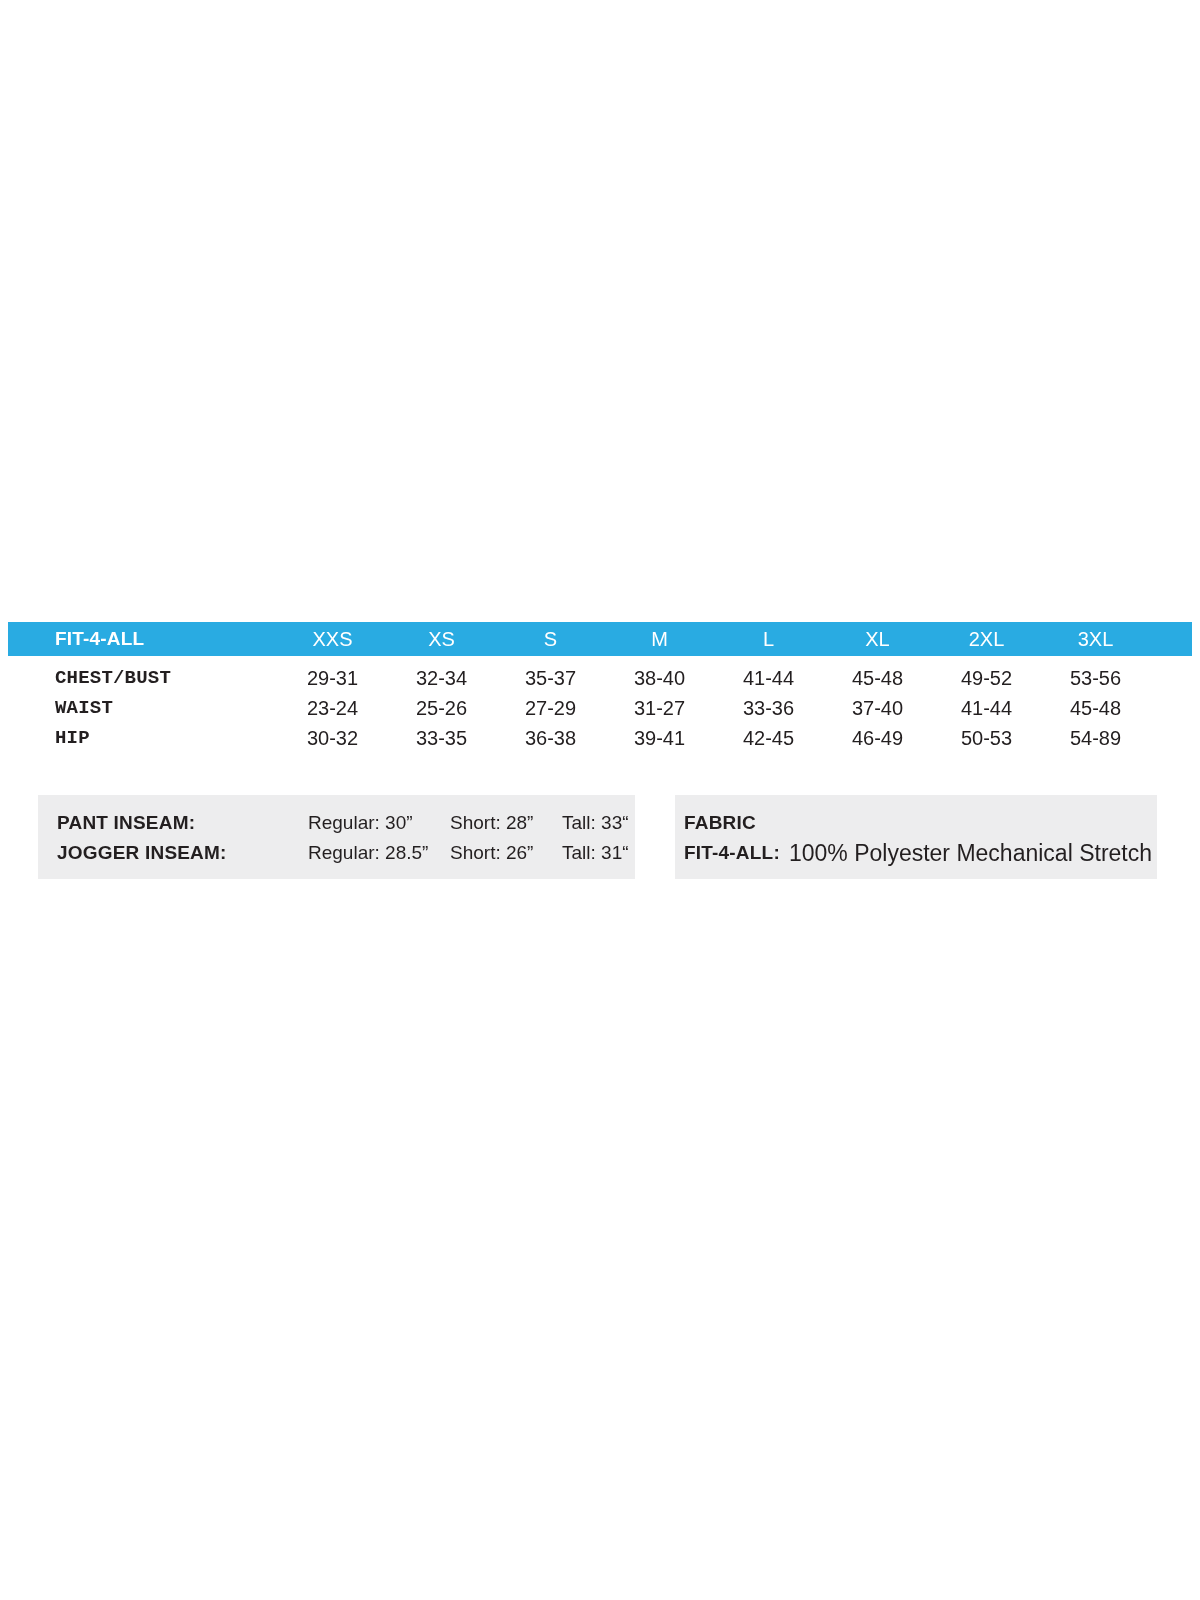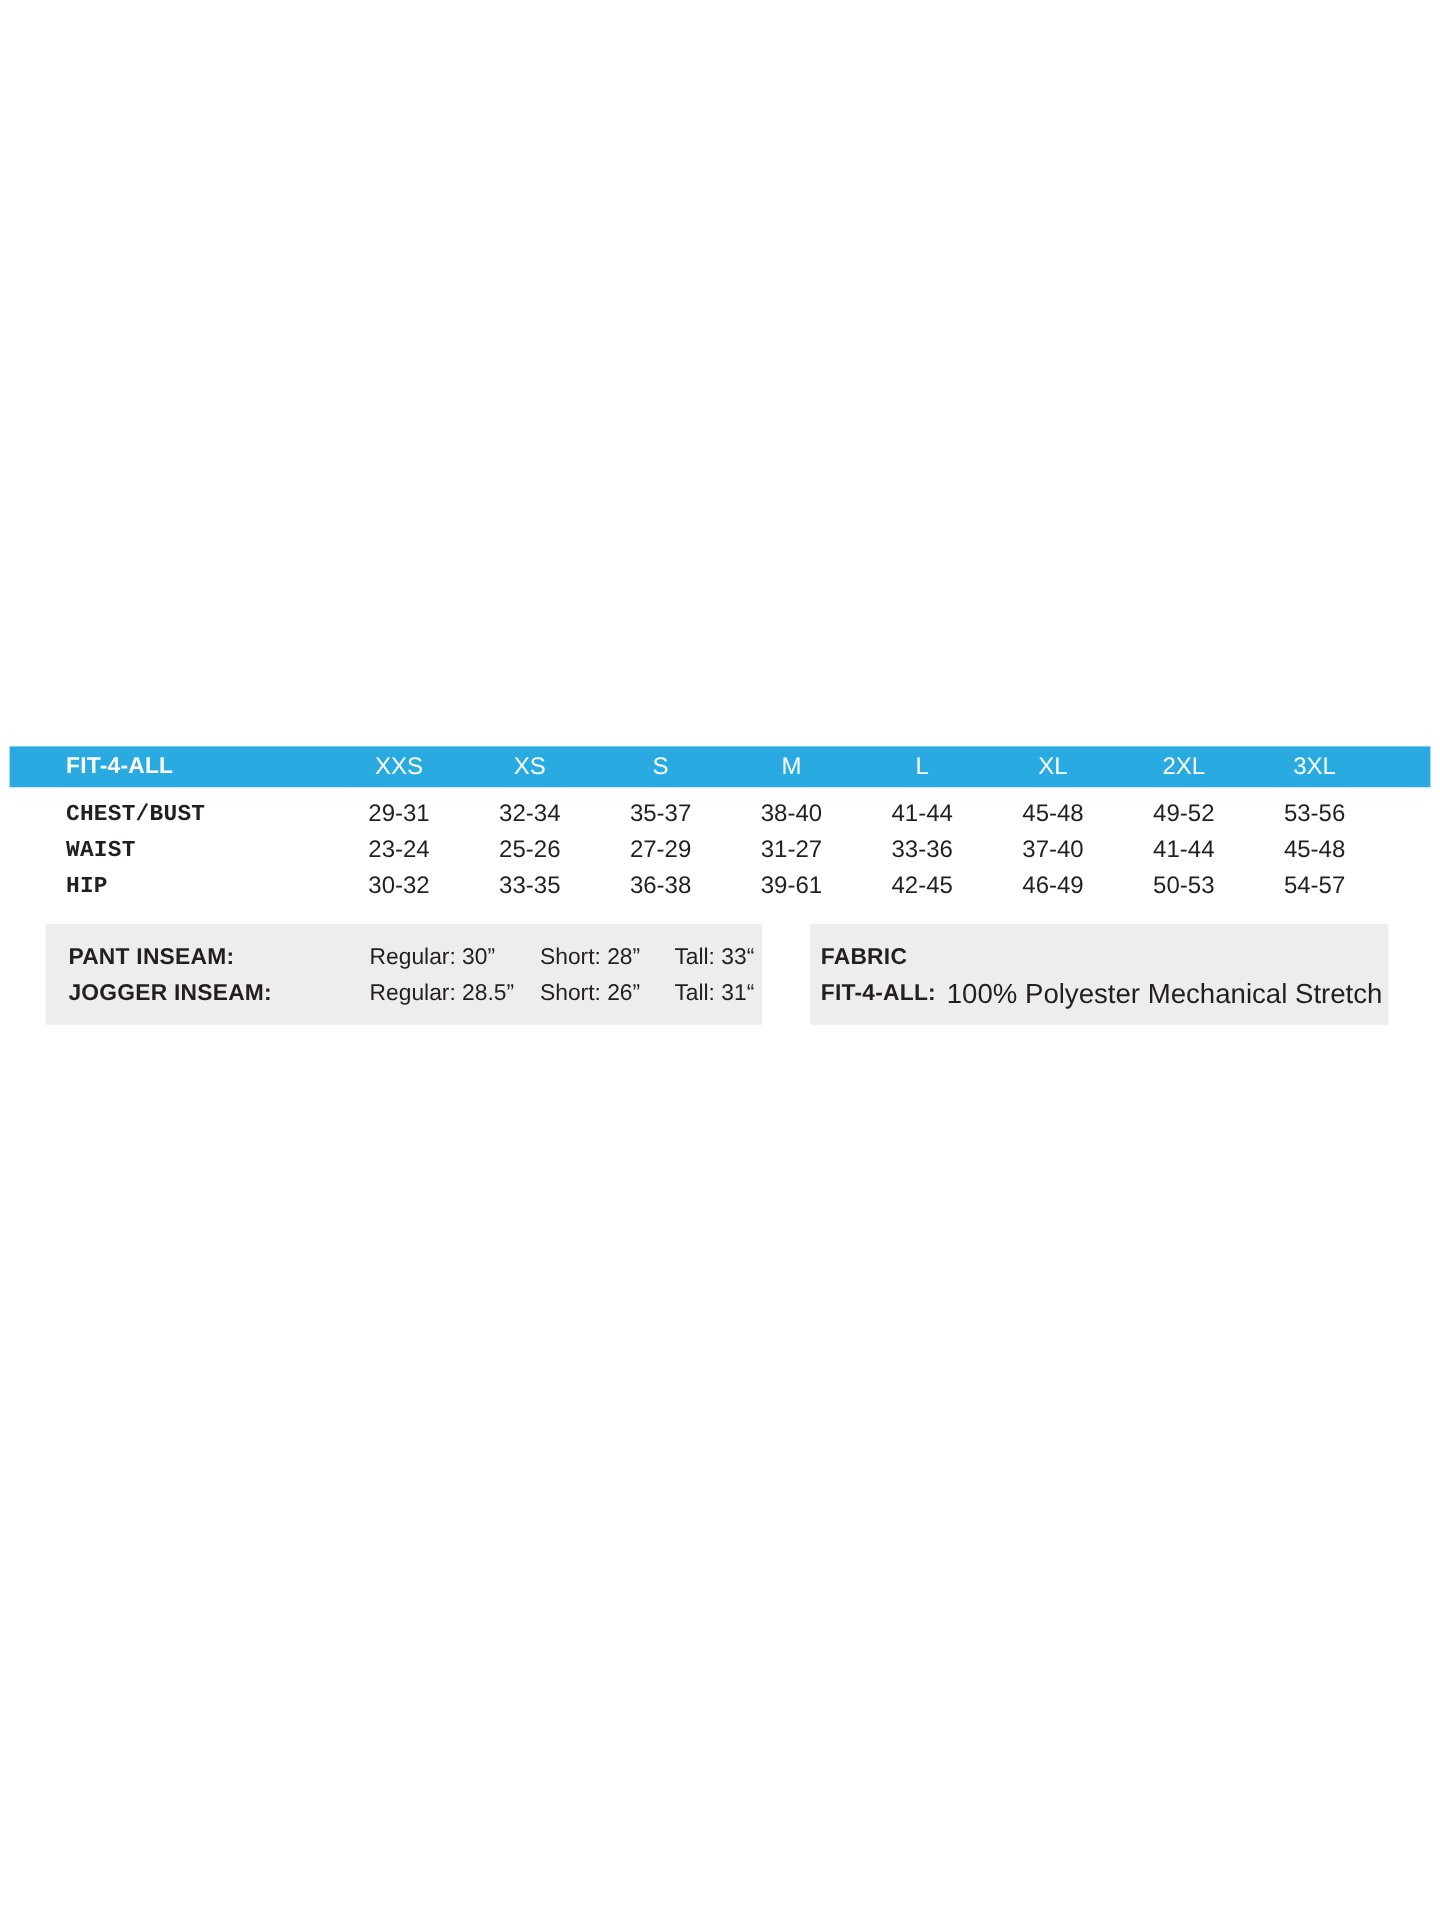--- a/index.html
+++ b/index.html
@@ -36,21 +36,21 @@
   .row-label {
     font-weight: bold;
     font-size: 19px;
     padding-left: 47px;
     letter-spacing: 0.2px;
     font-family: Liberation Mono, monospace;
   }
   .cell-val { text-align: center; font-size: 20px; }
 
   
-  .panel { position: absolute; background: #ededee; top: 770px; height: 84px; }
+  .panel { position: absolute; background: #ededee; top: 795px; height: 84px; }
   .panel-inseam { left: 38px; width: 597px; padding: 13px 0 0 19px; }
   .panel-fabric { left: 675px; width: 482px; padding: 13px 0 0 9px; }
   .inseam-row {
     display: grid;
     grid-template-columns: 251px 142px 112px auto;
     align-items: center;
     height: 30px;
   }
   .inseam-label { font-weight: bold; font-size: 19px; letter-spacing: 0.2px; }
   .inseam-val { font-size: 19px; }
@@ -103,25 +103,25 @@
         <div class="cell-val">37-40</div>
         <div class="cell-val">41-44</div>
         <div class="cell-val">45-48</div>
       </div>
 
       <div class="grid-row data-row">
         <div class="row-label">HIP</div>
         <div class="cell-val">30-32</div>
         <div class="cell-val">33-35</div>
         <div class="cell-val">36-38</div>
-        <div class="cell-val">39-61</div>
+        <div class="cell-val">39-41</div>
         <div class="cell-val">42-45</div>
         <div class="cell-val">46-49</div>
         <div class="cell-val">50-53</div>
-        <div class="cell-val">54-57</div>
+        <div class="cell-val">54-89</div>
       </div>
 
     </div>
   </div>
 
   <div class="panel panel-inseam">
     <div class="inseam-row">
       <div class="inseam-label">PANT INSEAM:</div>
       <div class="inseam-val">Regular: 30”</div>
       <div class="inseam-val">Short: 28”</div>

